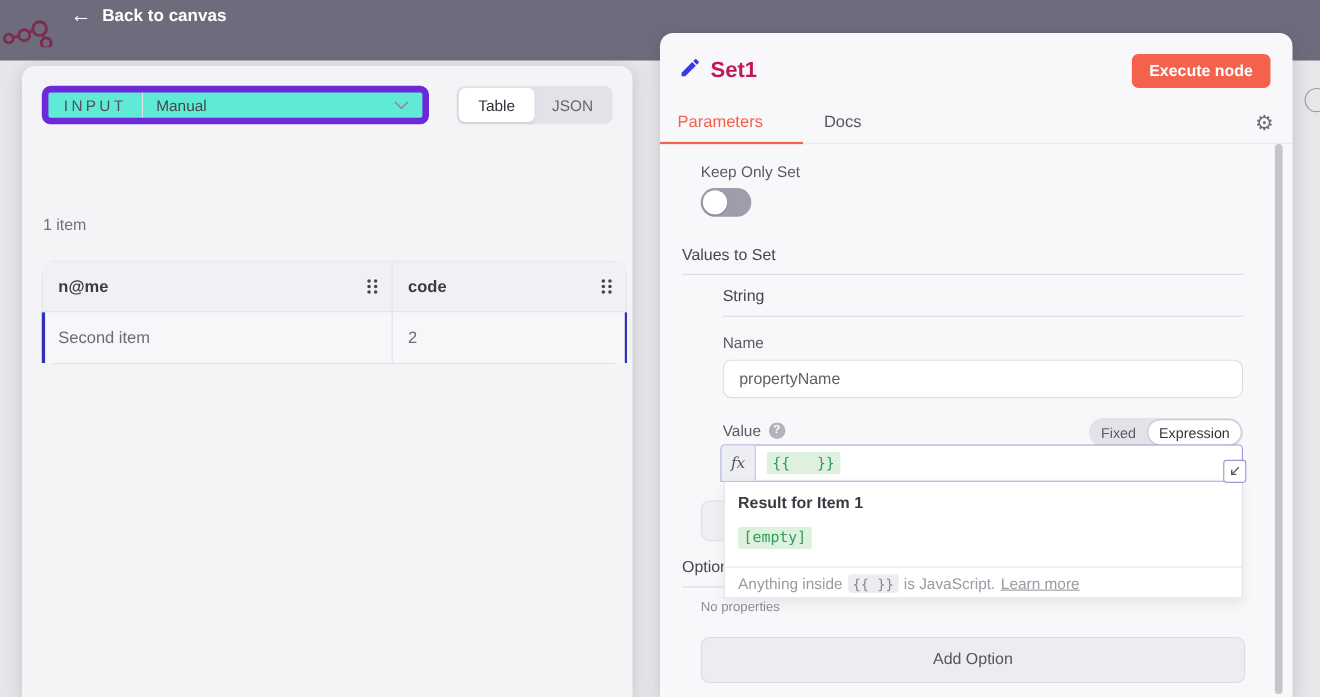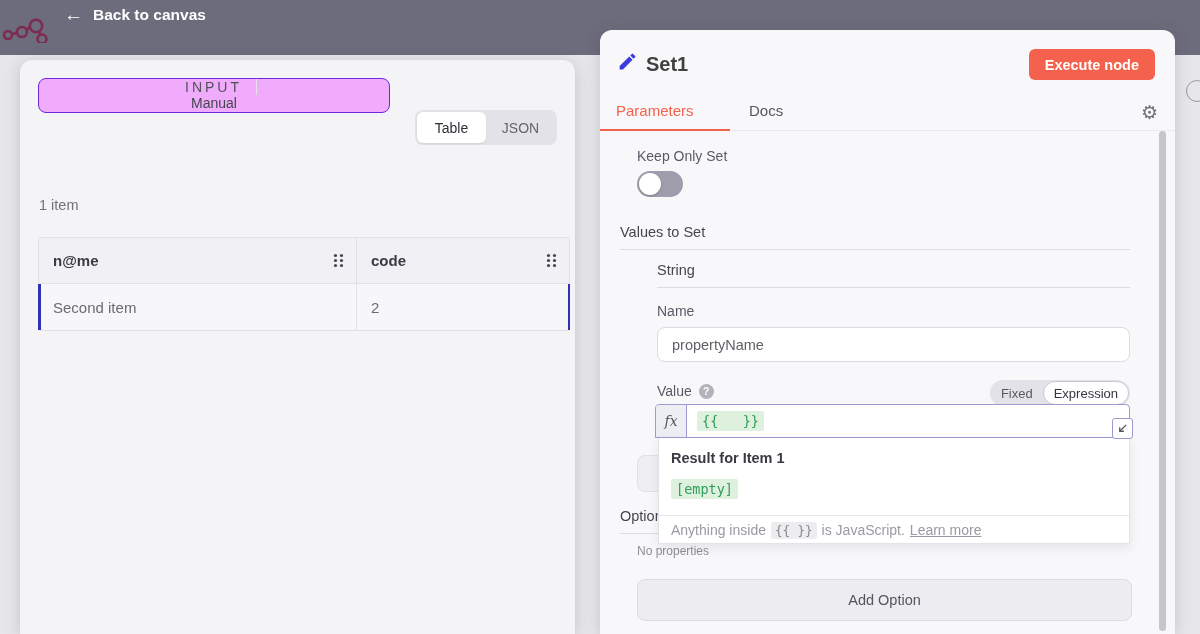--- a/index.html
+++ b/index.html
@@ -13,44 +13,44 @@
   .back-label { font-size:15.5px; font-weight:bold; }
   .logo { position:absolute; left:2px; top:13px; }
 
   
   .panel { position:absolute; background:#f4f4f7; border-radius:12px 12px 0 0; box-shadow:0 3px 16px rgba(60,60,80,.22); }
   .input-panel { left:20px; top:60px; width:555px; height:574px; z-index:2; }
   .node-panel { left:600px; top:30px; width:575px; height:604px; background:#f8f8fa; z-index:3; }
 
   
   .ip-controls { position:absolute; left:18px; top:18px; width:519px; display:flex; justify-content:space-between; }
-  .input-select { display:flex; align-items:center; width:352px; height:35px; background:#f0abfc; border:1px solid #6d28d9; border-radius:8px; overflow:hidden;flex-direction:column; }
+  .input-select { display:flex; align-items:center; width:352px; height:35px; background:#5eead4; border:6px solid #6d28d9; border-radius:8px; overflow:hidden; }
   .input-select .src-label { padding:0 14px; font-size:14px; color:#515158; letter-spacing:3px; border-right:1px solid #e2e2e8; height:100%; display:flex; align-items:center; }
   .input-select .src-value { flex:1; padding:0 12px; font-size:14px; color:#46464e; }
   .input-select .chev { margin-right:12px; color:#8d8d96; display:flex; }
-  .view-toggle { display:flex; align-items:center; width:142px; height:35px; background:#e2e2e8; border-radius:8px; padding:2px;margin-top:32px; }
+  .view-toggle { display:flex; align-items:center; width:142px; height:35px; background:#e2e2e8; border-radius:8px; padding:2px; }
   .view-toggle .vt { flex:1; height:31px; display:flex; align-items:center; justify-content:center; font-size:14px; color:#66666e; border-radius:6px; cursor:pointer; }
   .view-toggle .vt.active { background:#fff; color:#2f2f38; box-shadow:0 1px 2px rgba(0,0,0,.08); }
 
   .items-count { position:absolute; left:19px; top:137px; font-size:14.5px; color:#72727a; }
 
-  .data-table { position:absolute; left:18px; top:117px; width:532px; border:1px solid #e1e1e6; border-radius:2px; }
+  .data-table { position:absolute; left:18px; top:117px; width:532px; border:1px solid #e1e1e6; border-radius:14px; }
   .tr { display:grid; grid-template-columns:317px 1fr; }
   .th { background:#f1f1f5; border-bottom:1px solid #e1e1e6; height:46px; display:flex; align-items:center; justify-content:space-between; padding:0 12px 0 14px; font-size:15px; font-weight:bold; color:#3b3945; }
   .th + .th, .td + .td { border-left:1px solid #e1e1e6;text-align:center; }
   .td { background:#f7f7fa; height:46px; display:flex; align-items:center; padding:0 14px; font-size:15px; color:#6b6b72; }
   .row-wrap { position:relative; }
   .row-bar { position:absolute; top:0; width:2.5px; height:46px; background:#3131b5; z-index:2; }
   .row-bar.left { left:-1px; } .row-bar.right { right:-1px; }
   .drag-dots { display:flex; cursor:grab; }
 
   
   .np-header { position:absolute; left:0; top:0; width:100%; height:56px; }
   .pencil { position:absolute; left:17px; top:21px; }
-  .node-title { position:absolute; left:46px; top:23px; font-size:20px; font-weight:600; color:#404040; }
+  .node-title { position:absolute; left:46px; top:23px; font-size:20px; font-weight:600; color:#be185d; }
   .execute-btn { position:absolute; right:20px; top:19px; height:31px; padding:0 16px; background:#f4614d; border:none; border-radius:6px; color:#fff; font-size:14.5px; font-weight:600; font-family:inherit; cursor:pointer; display:flex; align-items:center; }
 
   .np-tabs { position:absolute; left:0; top:68px; width:100%; height:33px; border-bottom:1px solid #ebebef; }
   .tab { position:absolute; top:4px; font-size:15px; cursor:pointer; }
   .tab-params { left:16px; color:#f4614d; }
   .tab-docs { left:149px; color:#55555e; }
   .tab-underline { position:absolute; left:0; bottom:-1px; width:130px; height:2px; background:#f4614d; }
   .gear { position:absolute; right:17px; top:3px; font-size:19px; color:#6f6f78; cursor:pointer; }
 
   .np-body { position:absolute; left:0; top:101px; width:100%; height:503px; }

